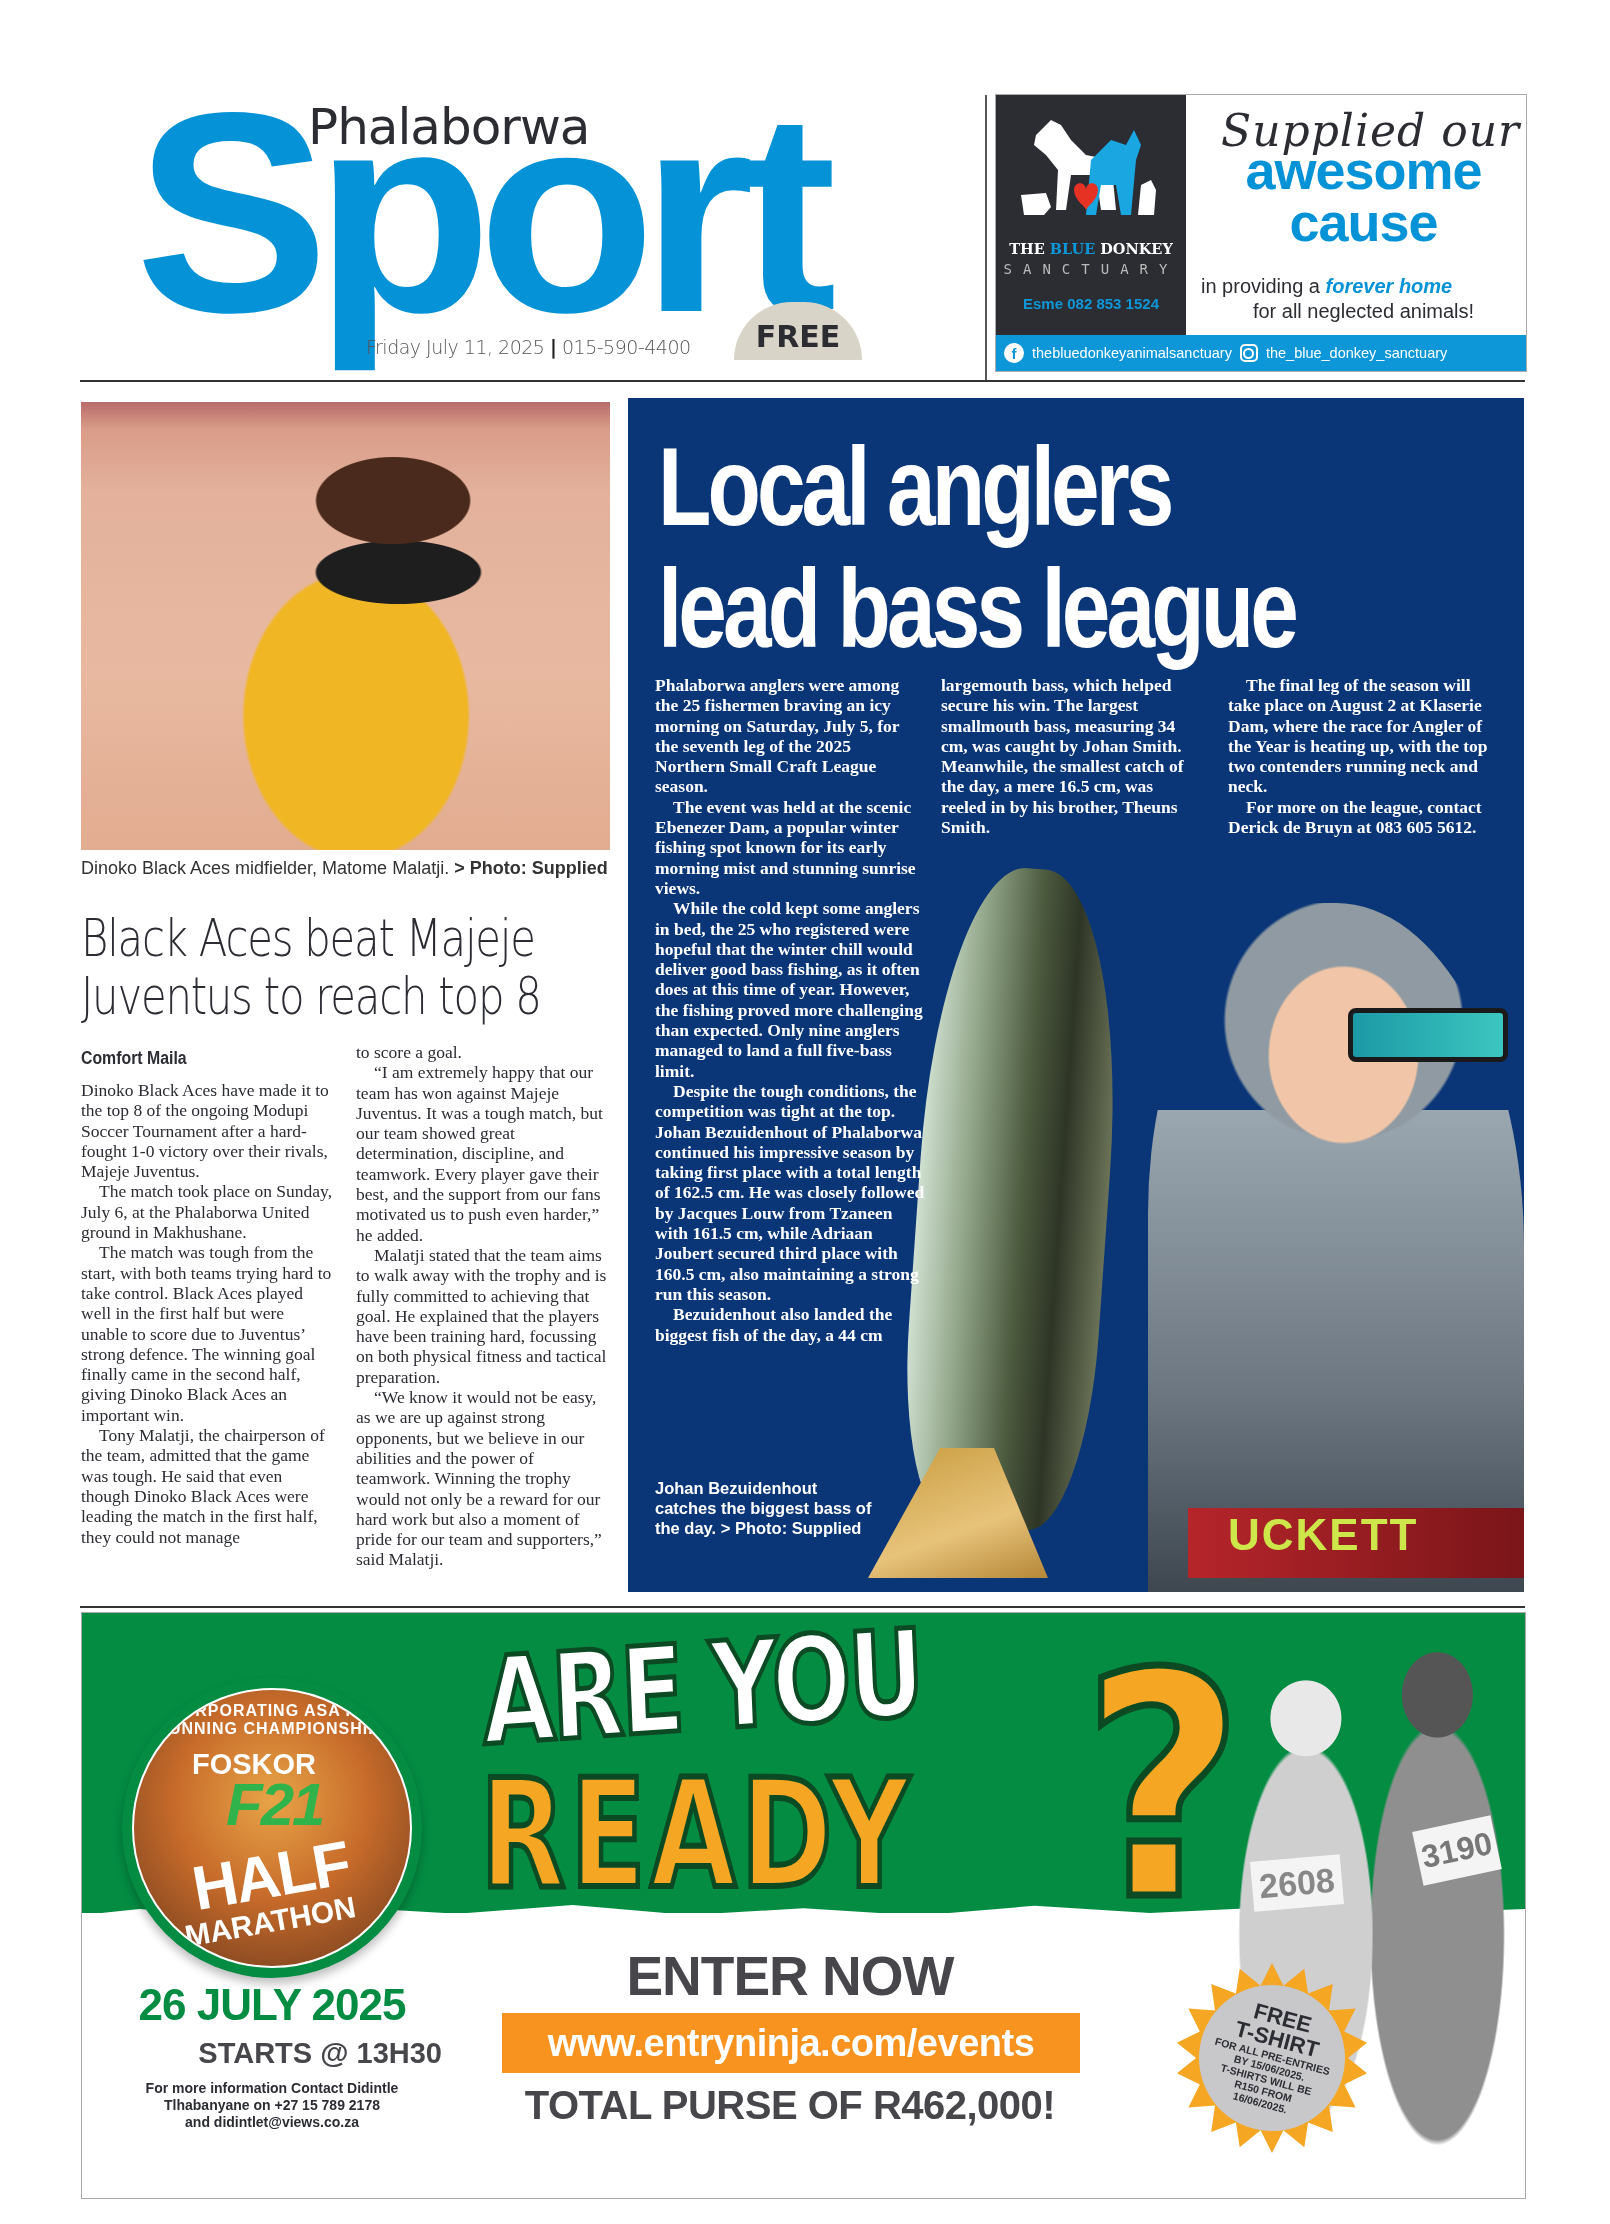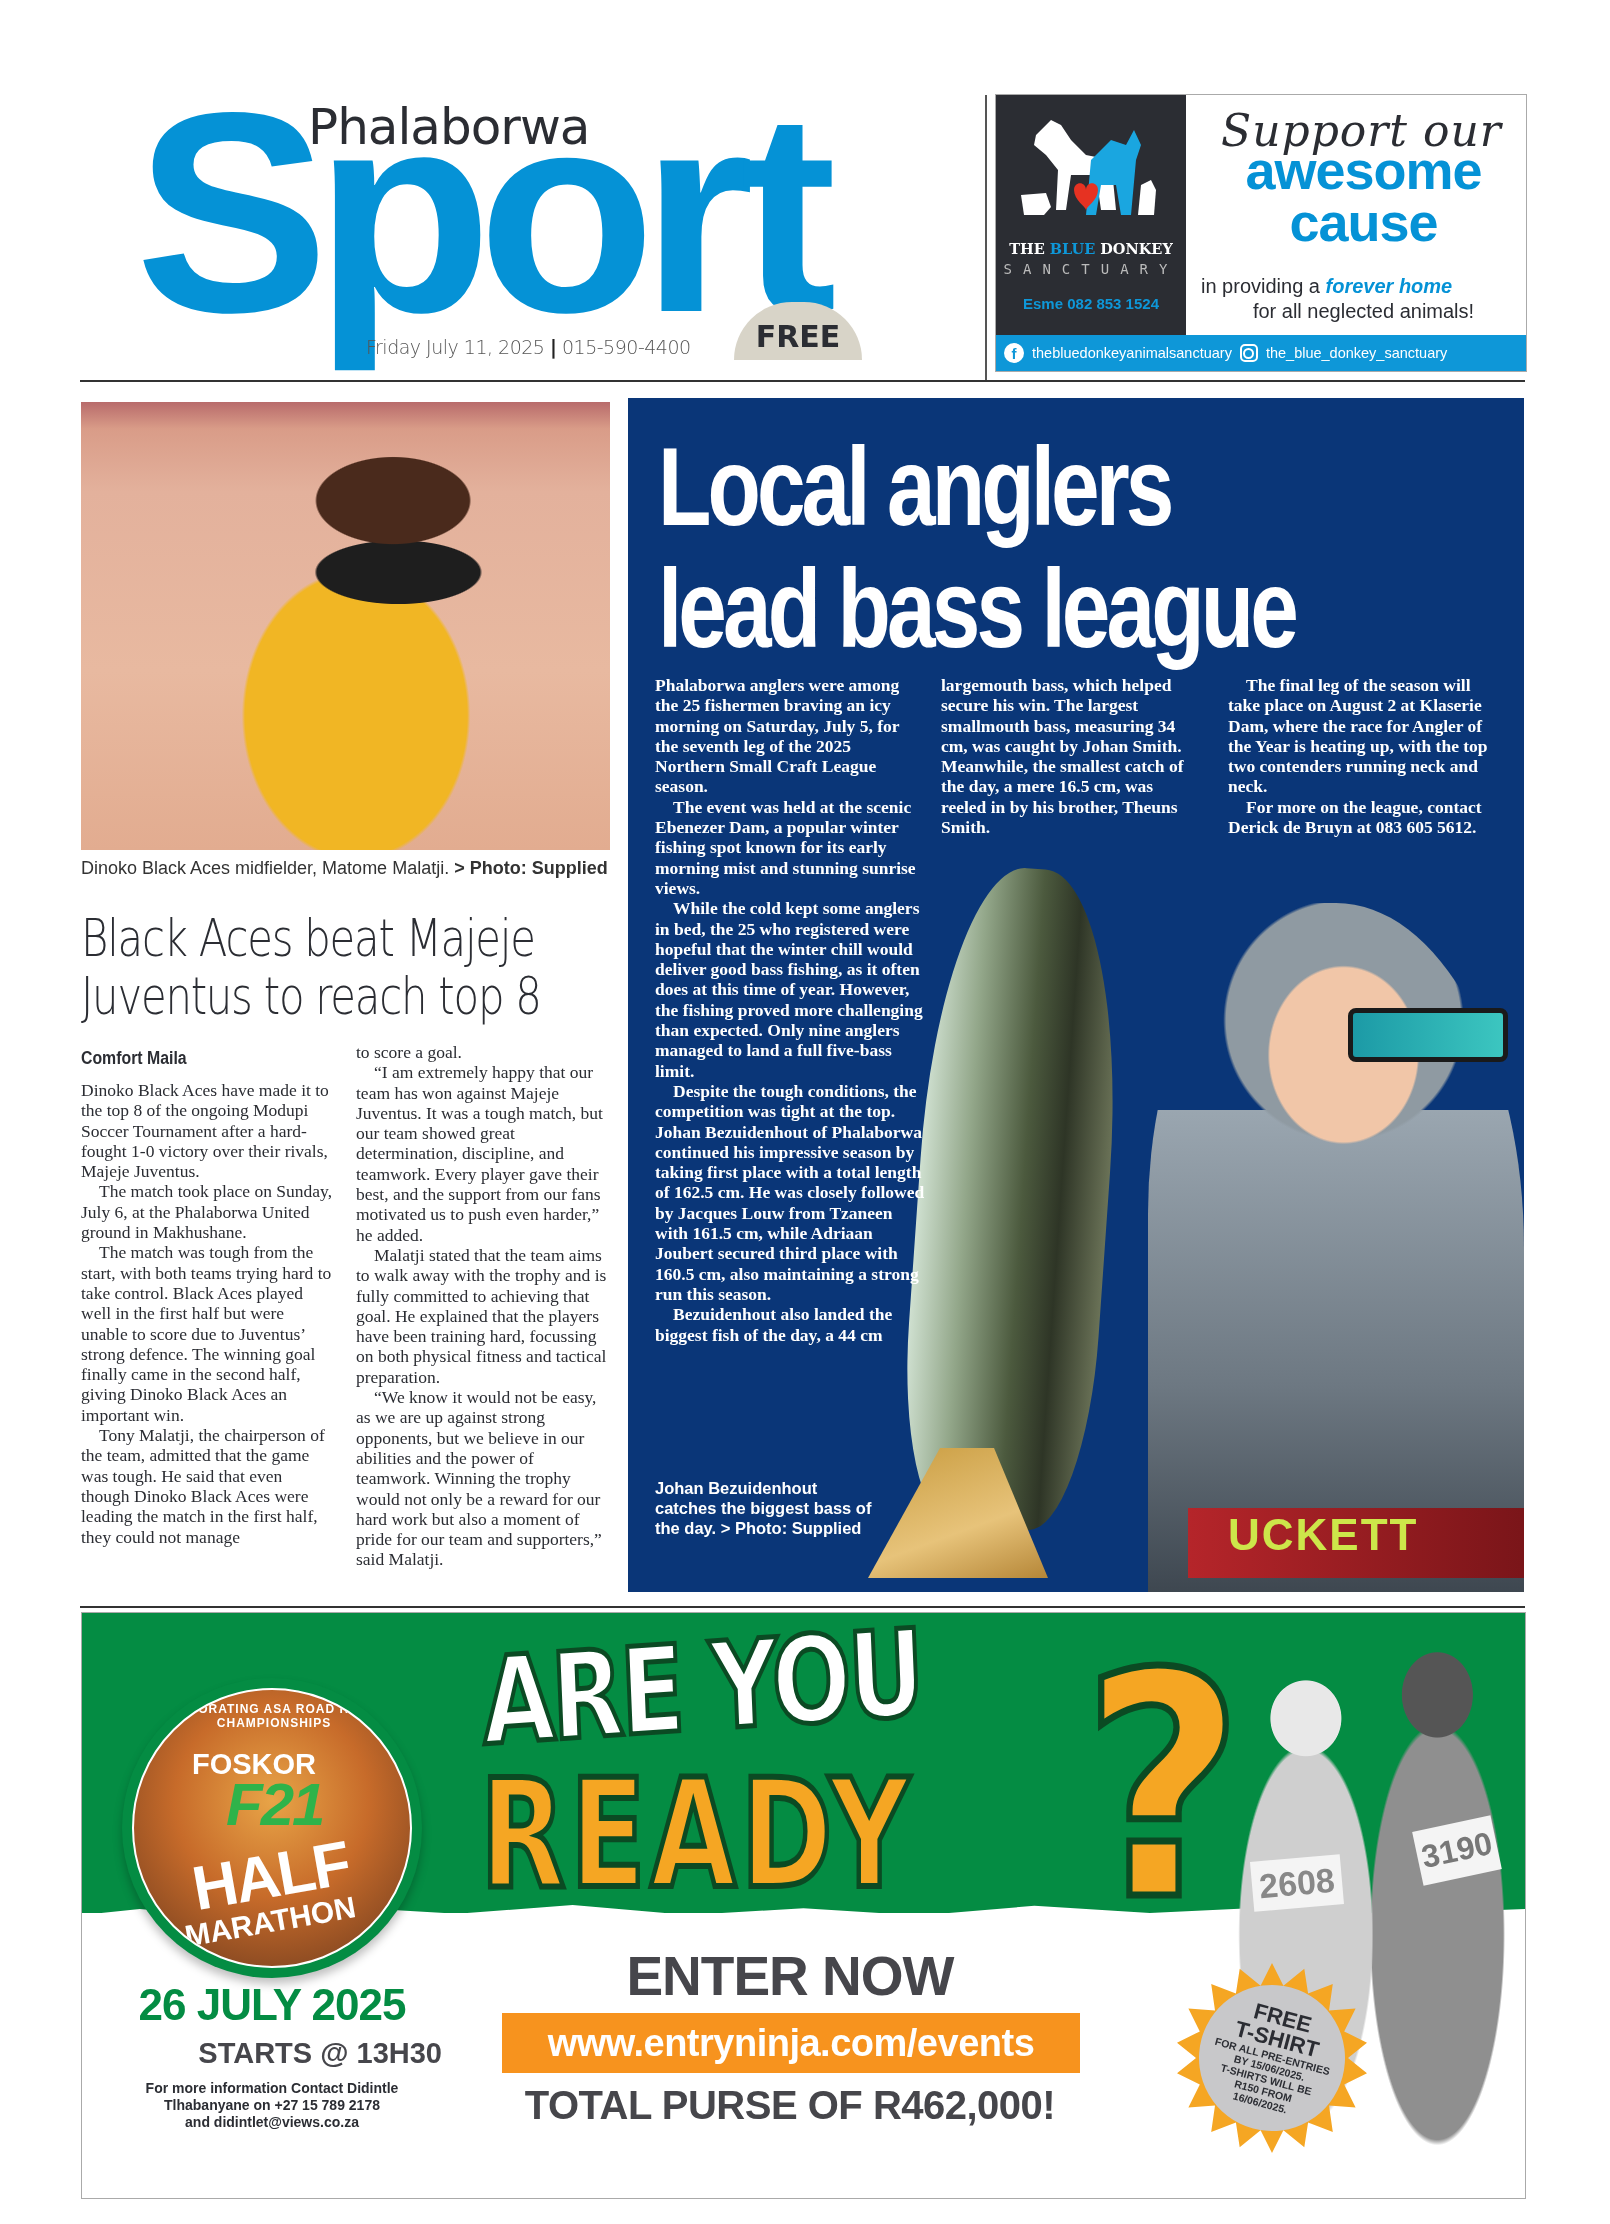--- a/index.html
+++ b/index.html
@@ -66,21 +66,21 @@
      border-radius:45% 50% 0 0;}
   .jacket-band{left:560px;top:1110px;width:336px;height:70px;background:linear-gradient(90deg,#b5252a,#7a1519);}
   .jacket-text{left:600px;top:1112px;font-size:44px;font-weight:700;color:#cde64a;letter-spacing:2px;}
   .glasses{left:720px;top:610px;width:150px;height:44px;background:linear-gradient(90deg,#1c9aa6,#3cc6c0);border:5px solid #1a1a1a;border-radius:8px;}
   
   .ad2{left:81px;top:1612px;width:1443px;height:585px;border:1px solid #aaa;background:#fff;overflow:hidden;}
   .ad2-green{left:0;top:0;width:1443px;height:300px;background:#048c43;}
   .ad2-torn{left:0;top:280px;width:1443px;height:40px;background:#fff;clip-path:polygon(0 55%,4% 40%,10% 60%,18% 35%,26% 52%,34% 30%,42% 55%,50% 38%,58% 56%,66% 32%,74% 50%,82% 36%,90% 54%,100% 40%,100% 100%,0 100%);}
   .badge{left:40px;top:65px;width:300px;height:300px;border-radius:50%;background:#048c43;padding:10px;box-sizing:border-box;box-shadow:0 6px 10px rgba(0,0,0,0.25);}
   .badge-inner{width:100%;height:100%;border-radius:50%;background:radial-gradient(circle at 50% 40%,#e8a447 0,#c76b2a 45%,#8a4a22 80%);position:relative;overflow:hidden;border:2px solid #fff;box-sizing:border-box;}
-  .badge-arc{left:0;top:12px;width:280px;text-align:center;font-size:12px;font-weight:700;color:#fff;letter-spacing:1px;}
+  .badge-arc{left:0;top:12px;width:280px;text-align:center;font-size:16px;font-weight:700;color:#fff;letter-spacing:1px;}
   .badge-foskor{left:58px;top:58px;font-size:29px;font-weight:700;color:#fff;}
   .badge-f21{left:92px;top:80px;font-size:60px;font-weight:700;color:#2fb34a;font-style:italic;letter-spacing:-2px;}
   .badge-half{left:58px;top:150px;font-size:62px;font-weight:700;color:#fff;transform:rotate(-10deg);letter-spacing:-2px;}
   .badge-mar{left:50px;top:215px;font-size:30px;font-weight:700;color:#fff;transform:rotate(-10deg);}
   .ad2-date{left:20px;top:367px;width:340px;text-align:center;font-size:44px;font-weight:700;color:#048c43;letter-spacing:-1px;}
   .ad2-starts{left:20px;top:424px;width:340px;text-align:right;font-size:29px;font-weight:700;color:#46464b;}
   .ad2-info{left:20px;top:467px;width:340px;text-align:center;font-size:14px;font-weight:700;color:#2b2d33;line-height:17px;}
   .ary{left:398px;top:30px;font-family:"DejaVu Sans",sans-serif;font-weight:700;font-size:120px;line-height:1;color:#fff;letter-spacing:-4px;-webkit-text-stroke:5px #0b4a23;transform:scaleX(0.78) rotate(-3deg);transform-origin:left top;width:600px;}
   .ready{left:398px;top:146px;font-family:"DejaVu Sans",sans-serif;font-weight:700;font-size:150px;line-height:1;color:#f5a623;letter-spacing:6px;-webkit-text-stroke:6px #0b4a23;transform:scaleX(0.74);transform-origin:left top;width:800px;}
   .qmark{left:1000px;top:20px;font-family:"DejaVu Sans",sans-serif;font-weight:700;font-size:310px;line-height:1;color:#f5a623;-webkit-text-stroke:7px #0b4a23;transform:scaleX(0.9);transform-origin:left top;}
@@ -124,21 +124,21 @@
       <path d="M125 70 L135 65 L140 75 L138 100 L122 100Z" fill="#fff"></path>
     </svg>
     <div class="abs ad1-brand">
       <span>THE</span>
       <span class="blue">BLUE</span>
       <span>DONKEY</span>
     </div>
     <div class="abs ad1-sanct">SANCTUARY</div>
     <div class="abs ad1-esme">Esme 082 853 1524</div>
   </div>
-  <div class="abs ad1-script">Support our</div>
+  <div class="abs ad1-script">Supplied our</div>
   <div class="abs ad1-awesome">awesome</div>
   <div class="abs ad1-cause">cause</div>
   <div class="abs ad1-line1">
     <span>in providing a</span>
     <i>forever home</i>
   </div>
   <div class="abs ad1-line2">for all neglected animals!</div>
   <div class="abs ad1-bar">
     <span class="ic">f</span>
     <span>thebluedonkeyanimalsanctuary</span>

